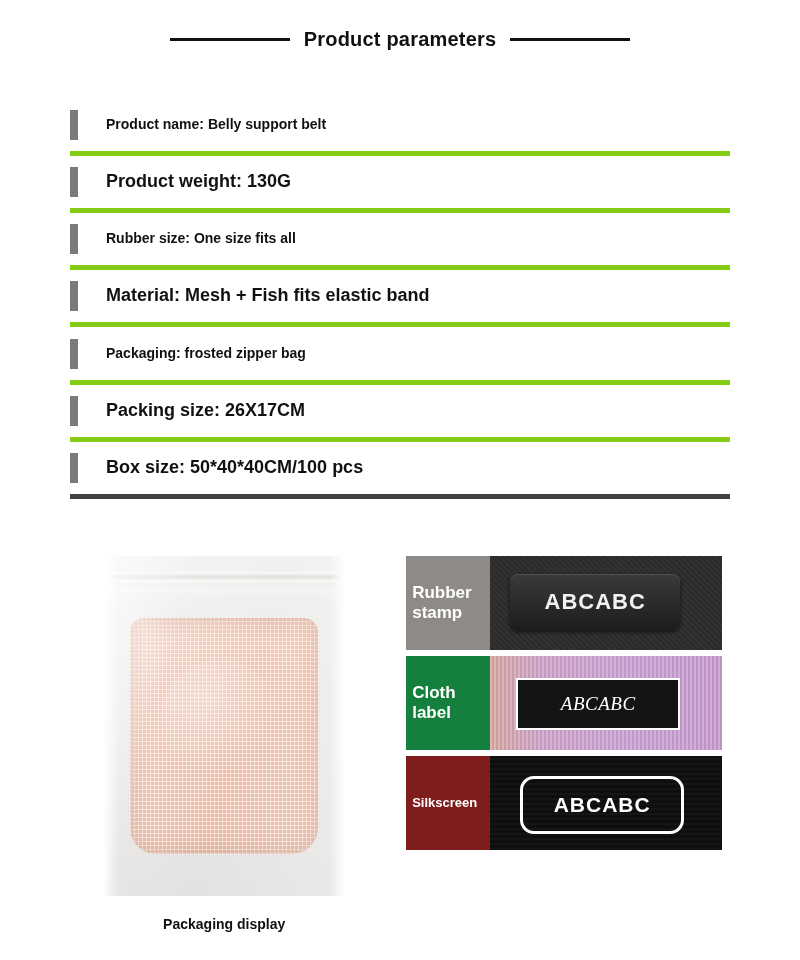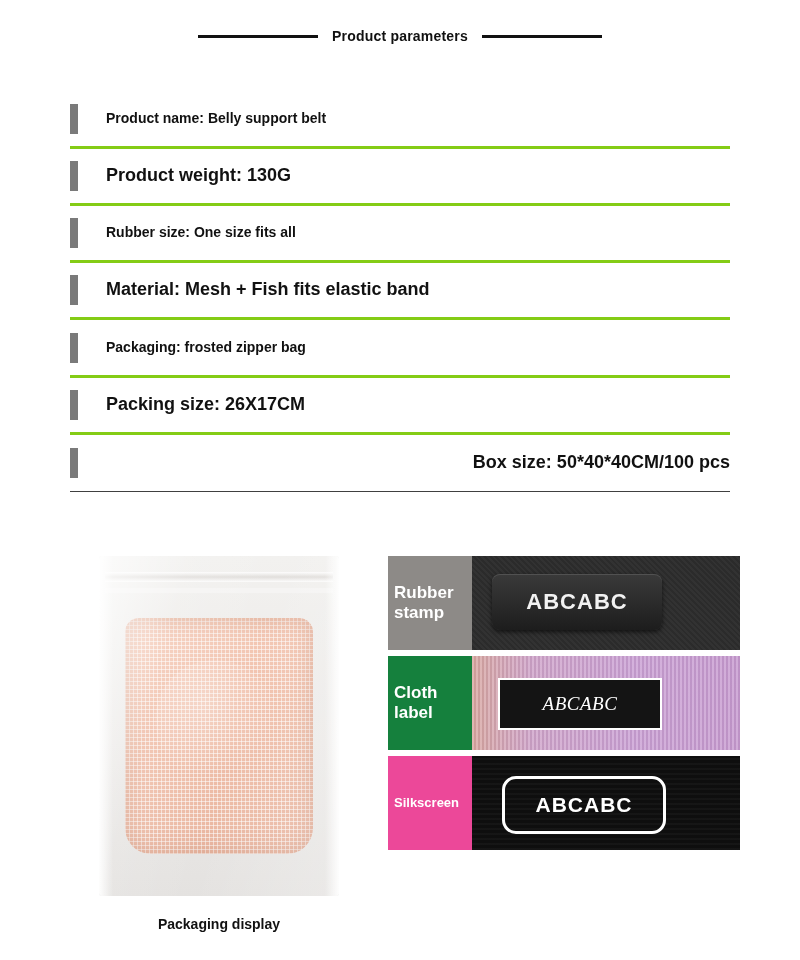--- a/index.html
+++ b/index.html
@@ -27,36 +27,36 @@
     justify-content: center;
     gap: 14px;
     padding-top: 28px;
   }
   .header .rule {
     width: 120px;
     height: 3px;
     background: #111111;
   }
   .header .title {
-    font-size: 14px;
+    font-size: 20px;
     font-weight: bold;
     letter-spacing: 0.2px;
     color: #111111;
     white-space: nowrap;
   }
 
   
   .specs {
     margin: 48px 70px 0 70px;
   }
   .spec-row {
     position: relative;
     display: flex;
     align-items: center;
-    border-bottom: 3px solid #84cc16;
+    border-bottom: 5px solid #84cc16;
     box-sizing: border-box;
   }
   .spec-row .bar {
     position: absolute;
     left: 0;
     top: 50%;
     transform: translateY(-50%);
     width: 8px;
     height: 30px;
     background: #7a7a7a;
@@ -79,22 +79,21 @@
   .spec-row.large .text {
     font-size: 18px;
   }
   .spec-row.xl {
     height: 58px;
   }
   .spec-row.xl .text {
     font-size: 14px;
   }
   .spec-row:last-child {
-    border-bottom: 1px solid #404040;
-    justify-content: flex-end;
+    border-bottom: 5px solid #404040;
   }
 
   
   .panels {
     position: absolute;
     left: 70px;
     top: 556px;
     width: 660px;
     display: flex;
     gap: 0;
@@ -180,21 +179,21 @@
     margin-top: 20px;
     font-size: 14px;
   }
   .caption.right-cap {
     margin-top: 16px;
     font-size: 18px;
   }
 
   
   .logo-rows {
-    width: 352px;
+    width: 316px;
     margin: 0 auto;
     border-radius: 18px;
   }
   .logo-row {
     display: flex;
     height: 94px;
     margin-bottom: 6px;
     overflow: hidden;
   }
   .logo-row:last-child { margin-bottom: 0; }
@@ -205,21 +204,21 @@
     align-items: center;
     padding-left: 6px;
     box-sizing: border-box;
     color: #ffffff;
     font-weight: bold;
     line-height: 1.15;
     background: #8e8b88;
   }
   .logo-label.lbl-1 { font-size: 17px; background: #8d8a87; }
   .logo-label.lbl-2 { font-size: 17px; background: #15803d; }
-  .logo-label.lbl-3 { font-size: 13px; background: #ec4899; }
+  .logo-label.lbl-3 { font-size: 13px; background: #7f1d1d; }
 
   .logo-art {
     flex: 1;
     position: relative;
   }
   
   .art-rubber {
     background:
       repeating-linear-gradient(45deg, rgba(255,255,255,.035) 0 2px, rgba(0,0,0,0) 2px 4px),
       #2b2b2b;

